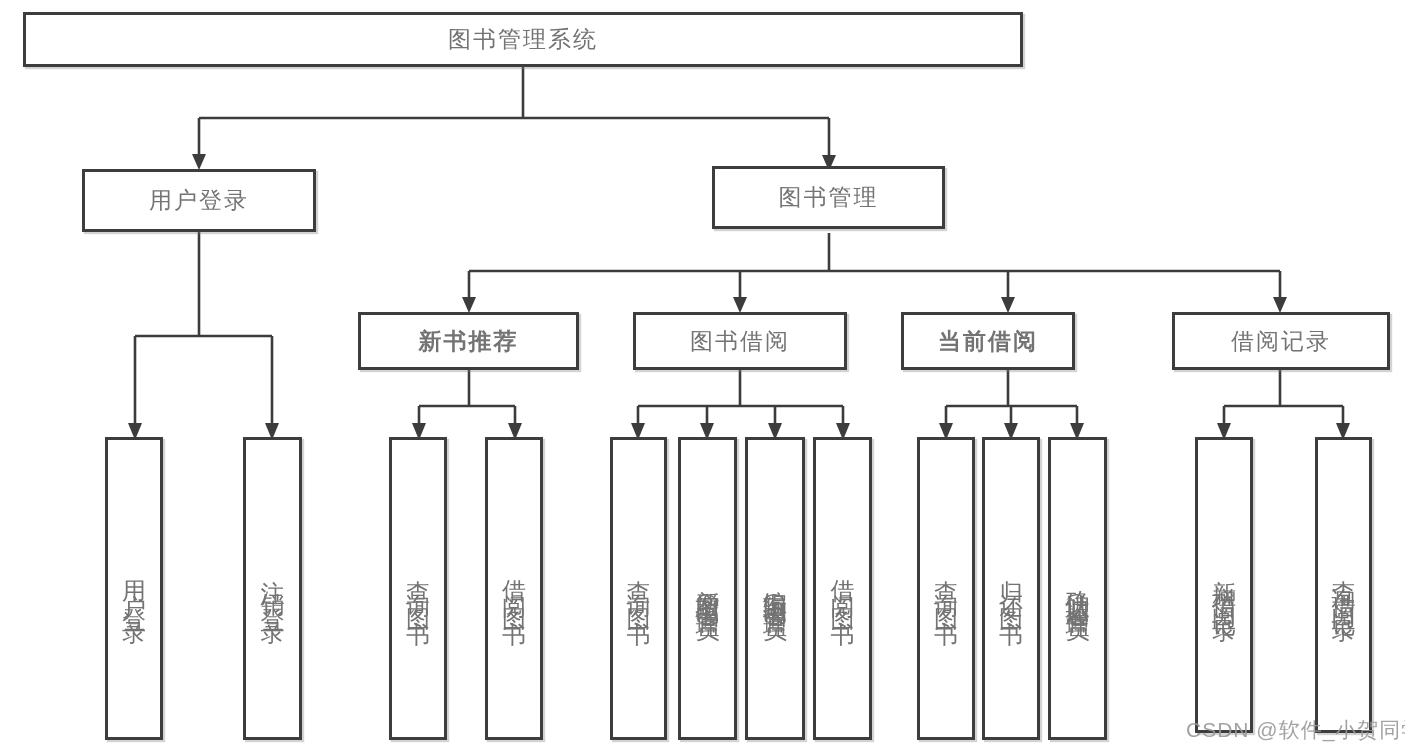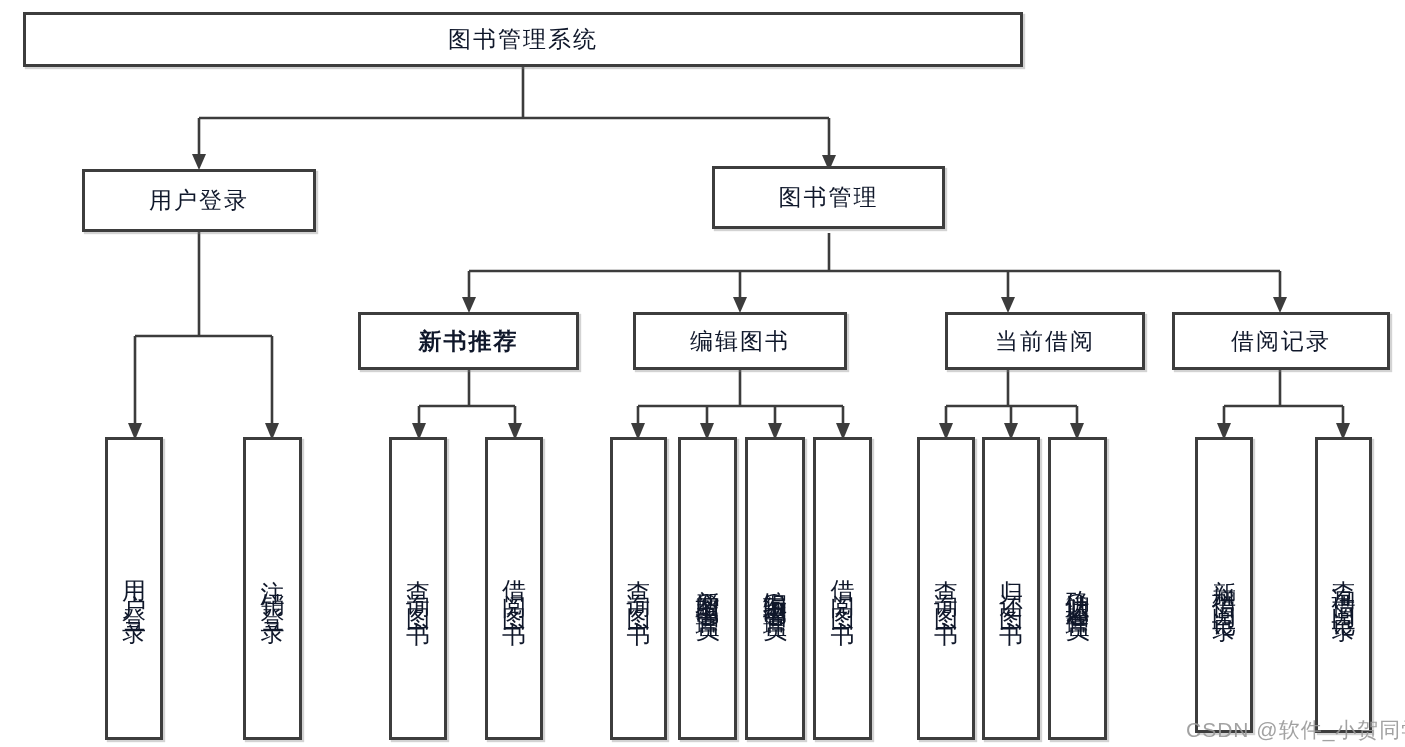--- a/index.html
+++ b/index.html
@@ -19,21 +19,21 @@
   .ln { stroke: #3c3c3c; stroke-width: 2.6; fill: none; }
   .ah { fill: #3c3c3c; stroke: none; }
   .box {
     position: absolute;
     box-sizing: border-box;
     border: 3px solid #3d3d3d;
     background: #ffffff;
     display: flex;
     align-items: center;
     justify-content: center;
-    color: #0f172a;
+    color: #737373;
     font-size: 23px;
     letter-spacing: 2px;
     box-shadow: 2px 2px 1px rgba(130,130,130,0.35);
   }
   .vbox span {
     writing-mode: vertical-lr;
     text-orientation: mixed;
     font-size: 24px;
     line-height: 1;
     white-space: nowrap;
@@ -87,22 +87,22 @@
       <path d="M1343,440 l-7,-17 h14 z"></path>
     </g>
   </svg>
 
   <div class="box" style="left:23px; top:12px; width:1000px; height:55px;">图书管理系统</div>
 
   <div class="box" style="left:82px; top:169px; width:234px; height:63px;">用户登录</div>
   <div class="box" style="left:712px; top:166px; width:233px; height:63px;">图书管理</div>
 
   <div class="box" style="left:358px; top:312px; width:221px; height:58px;font-weight:bold;">新书推荐</div>
-  <div class="box" style="left:633px; top:312px; width:214px; height:58px;">编辑图书</div>
-  <div class="box" style="left:945px; top:312px; width:200px; height:58px;">当前借阅</div>
+  <div class="box" style="left:633px; top:312px; width:214px; height:58px;">图书借阅</div>
+  <div class="box" style="left:901px; top:312px; width:174px; height:58px;font-weight:bold;">当前借阅</div>
   <div class="box" style="left:1172px; top:312px; width:218px; height:58px;">借阅记录</div>
 
   <div class="box vbox vs" style="left:105px; top:437px; width:58px; height:303px;">
     <span>用户登录</span>
   </div>
   <div class="box vbox vs" style="left:243px; top:437px; width:59px; height:303px;">
     <span>注销登录</span>
   </div>
 
   <div class="box vbox vs" style="left:389px; top:437px; width:58px; height:303px;">

